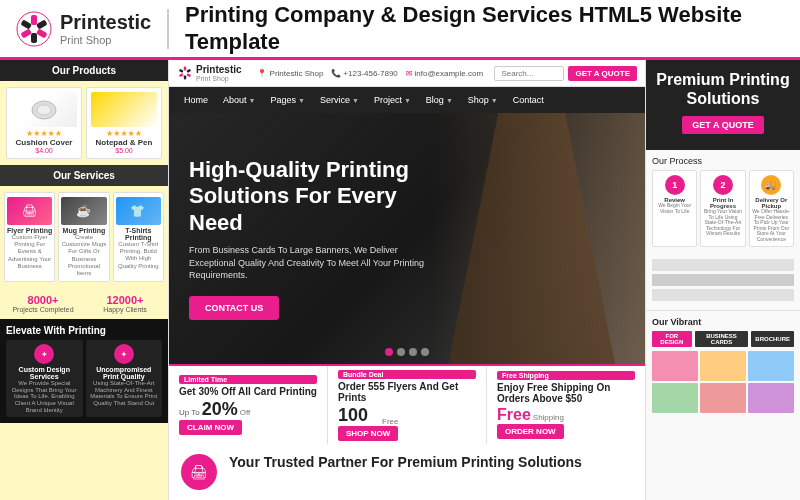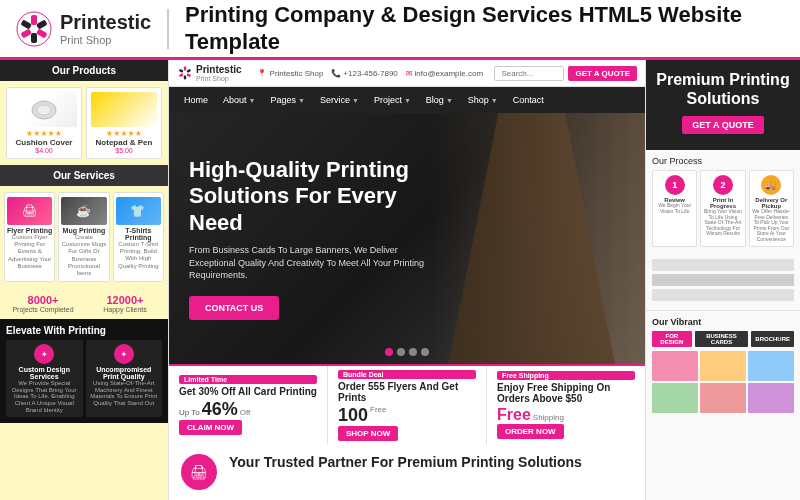--- a/index.html
+++ b/index.html
@@ -598,29 +598,29 @@
         <div class="hero-dot"></div>
       </div>
     </div>
 
     <div class="deal-section">
       <div class="deal-item">
         <span class="deal-badge">Limited Time</span>
         <div class="deal-title">Get 30% Off All Card Printing</div>
         <div style="display:flex;align-items:baseline;gap:2px;">
           <span style="font-size:8px;color:#555;">Up To</span>
-          <span class="deal-value">46%</span>
+          <span class="deal-value">20%</span>
           <span class="deal-value-label">Off</span>
         </div>
         <button class="deal-btn">CLAIM NOW</button>
       </div>
       <div class="deal-item">
         <span class="deal-badge">Bundle Deal</span>
         <div class="deal-title">Order 555 Flyers And Get Prints</div>
-        <div style="display:flex;align-items:flex-start;gap:2px;">
+        <div style="display:flex;align-items:flex-end;gap:14px;">
           <span class="deal-value">100</span>
           <span class="deal-value-label">Free</span>
         </div>
         <button class="deal-btn">SHOP NOW</button>
       </div>
       <div class="deal-item">
         <span class="deal-badge">Free Shipping</span>
         <div class="deal-title">Enjoy Free Shipping On Orders Above $50</div>
         <div style="display:flex;align-items:baseline;gap:2px;">
           <span class="deal-free">Free</span>

